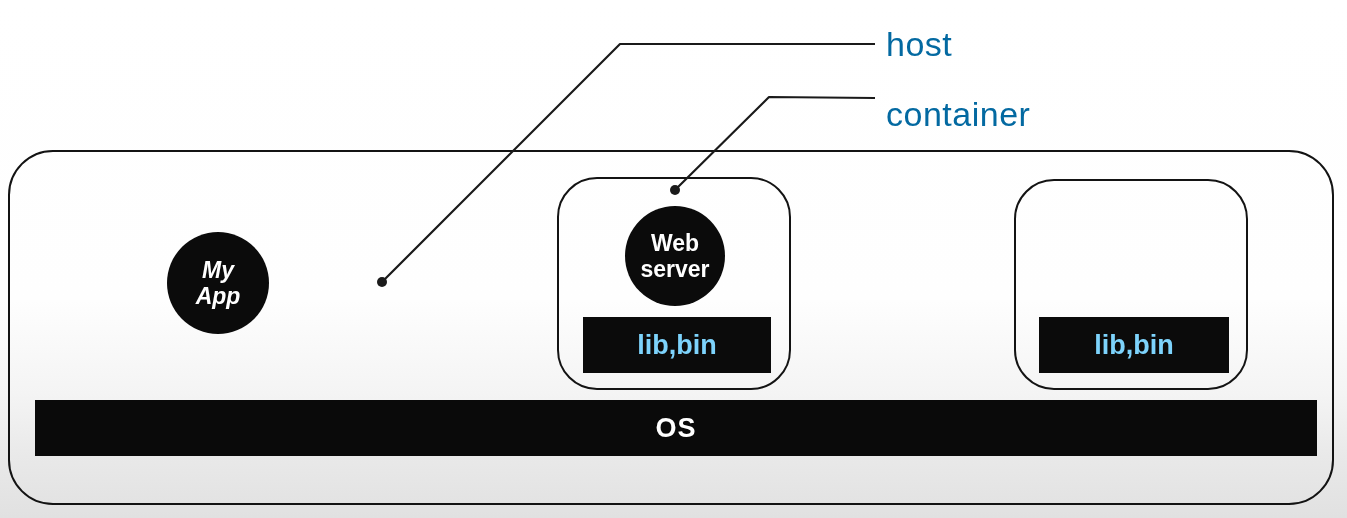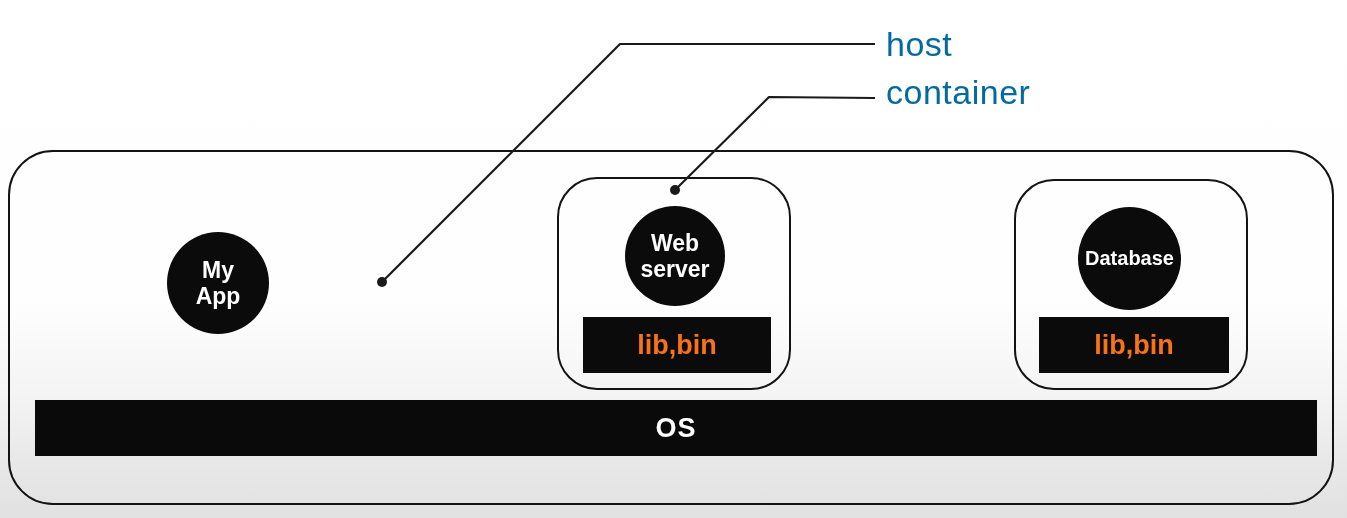--- a/index.html
+++ b/index.html
@@ -35,21 +35,21 @@
   .callout-label {
     position: absolute;
     font-size: 34px;
     font-weight: 400;
     color: #0369a1;
     letter-spacing: 0.5px;
     line-height: 36px;
     white-space: nowrap;
   }
   #host-label      { left: 886px; top: 26px; }
-  #container-label { left: 886px; top: 74px; }
+  #container-label { left: 886px; top: 96px; }
 
   
   .host-box {
     left: 8px; top: 150px;
     width: 1326px; height: 355px;
     border: 2.5px solid #131313;
     border-radius: 45px;
     background: transparent;
   }
 
@@ -64,20 +64,21 @@
     justify-content: center;
     text-align: center;
     line-height: 1.15;
     white-space: pre-line;
   }
 
   #my-app-node {
     left: 167px; top: 232px;
     width: 102px; height: 102px;
     font-size: 23px;
+    font-style: italic;
   }
 
   
   .container-box {
     border: 2.5px solid #131313;
     border-radius: 40px;
     background: transparent;
   }
   #webserver-box { left: 557px;  top: 177px; width: 234px; height: 213px; }
   #database-box  { left: 1014px; top: 179px; width: 234px; height: 211px; }
@@ -89,21 +90,21 @@
   }
   #database-node {
     left: 62px; top: 26px;
     width: 103px; height: 103px;
     font-size: 20px;
   }
 
   
   .libbin-bar {
     background: #0b0b0b;
-    color: #f97316;
+    color: #7dd3fc;
     font-weight: 700;
     font-size: 27px;
     display: flex;
     align-items: center;
     justify-content: center;
   }
   #webserver-libbin { left: 24px; top: 138px; width: 188px; height: 56px; }
   #database-libbin  { left: 23px; top: 136px; width: 190px; height: 56px; }
 
   
@@ -128,21 +129,20 @@
 <div class="abs node-circle" id="my-app-node">My
 App</div>
 
 <div class="abs container-box" id="webserver-box">
   <div class="abs node-circle" id="webserver-node">Web
 server</div>
   <div class="abs libbin-bar" id="webserver-libbin">lib,bin</div>
 </div>
 
 <div class="abs container-box" id="database-box">
-  <div class="abs node-circle" id="database-node">Database</div>
   <div class="abs libbin-bar" id="database-libbin">lib,bin</div>
 </div>
 
 <div class="abs" id="os-bar">OS</div>
 
 <svg id="leader-svg" viewBox="0 0 1347 518" xmlns="http://www.w3.org/2000/svg">
   <polyline points="875,44 620,44 382,282" fill="none" stroke="#1a1a1a" stroke-width="2.2" stroke-linejoin="round"></polyline>
   <circle cx="382" cy="282" r="5" fill="#1a1a1a"></circle>
   <polyline points="875,98 769,97 675,190" fill="none" stroke="#1a1a1a" stroke-width="2.2" stroke-linejoin="round"></polyline>
   <circle cx="675" cy="190" r="5" fill="#1a1a1a"></circle>

